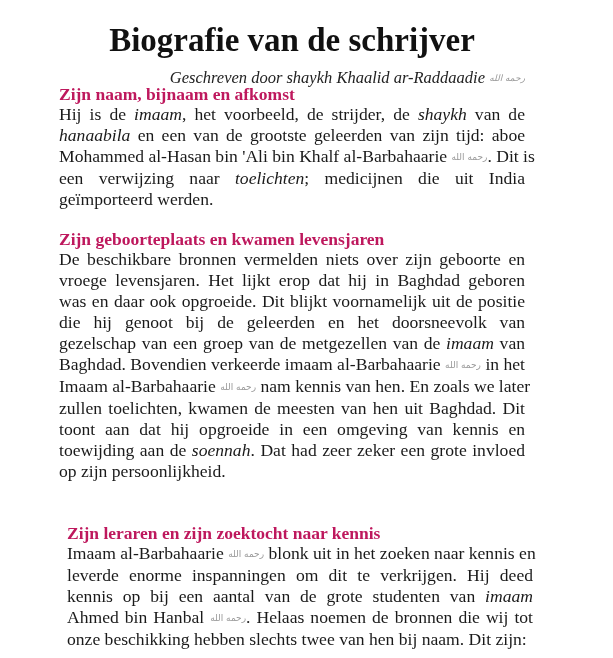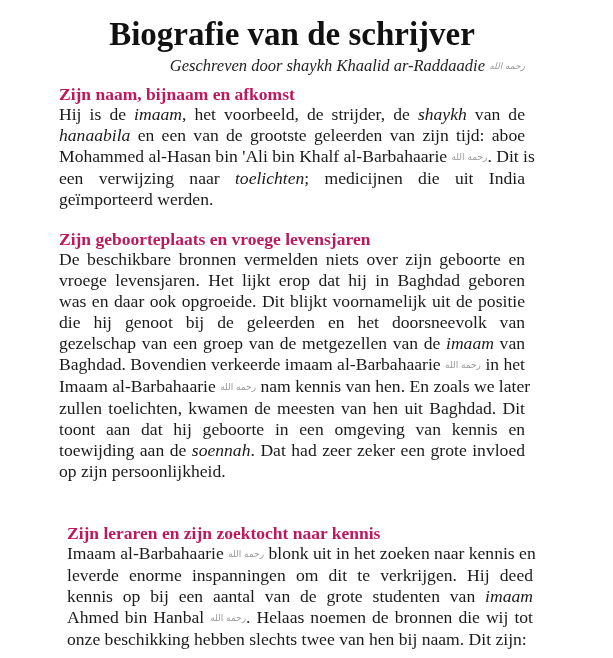--- a/index.html
+++ b/index.html
@@ -3,21 +3,21 @@
   <meta charset="utf-8">
   <style>
     html, body { margin: 0; padding: 0; background: #ffffff; }
     body {
       width: 613px; height: 658px; overflow: hidden; position: relative;
       font-family: "Liberation Serif", "DejaVu Serif", serif;
       color: #1a1a1a;
     }
     .page { position: absolute; left: 59px; top: 0; width: 466px; }
     .title {
-      margin: 3px; padding-top: 12px;
+      margin: 9px; padding-top: 12px;
       text-align: center; font-weight: bold; font-size: 33px; line-height: 38px;
       color: #111;
     }
     .subtitle {
       margin: 0; text-align: right; font-style: italic; font-size: 16.5px; line-height: 20px;
       color: #222;
     }
     .section { margin: 0; }
     .s1 { position: absolute; top: 84px; left: 0; width: 466px; }
     .s2 { position: absolute; top: 229px; left: 0; width: 466px; }
@@ -49,31 +49,31 @@
     <div class="para">
         <span>Hij is de <em>imaam</em>, het voorbeeld, de strijder, de <em>shaykh</em> van de</span>
         <span><em>hanaabila</em> en een van de grootste geleerden van zijn tijd: aboe</span>
         <span>Mohammed al-Hasan bin 'Ali bin Khalf al-Barbahaarie <span class="honor" style="display: inline-block;">رحمه الله</span>. Dit is</span>
         <span>een verwijzing naar <em>toelichten</em>; medicijnen die uit India</span>
         <span class="last">geïmporteerd werden.</span>
       </div>
   </div>
 
   <div class="section s2">
-    <h2>Zijn geboorteplaats en vroege levensjaren</h2>
+    <h2>Zijn geboorteplaats en kwamen levensjaren</h2>
     <div class="para">
         <span>De beschikbare bronnen vermelden niets over zijn geboorte en</span>
         <span>vroege levensjaren. Het lijkt erop dat hij in Baghdad geboren</span>
         <span>was en daar ook opgroeide. Dit blijkt voornamelijk uit de positie</span>
         <span>die hij genoot bij de geleerden en het doorsneevolk van</span>
         <span>gezelschap van een groep van de metgezellen van de <em>imaam</em> van</span>
         <span>Baghdad. Bovendien verkeerde imaam al-Barbahaarie <span class="honor" style="display: inline-block;">رحمه الله</span> in het</span>
         <span>Imaam al-Barbahaarie <span class="honor" style="display: inline-block;">رحمه الله</span> nam kennis van hen. En zoals we later</span>
         <span>zullen toelichten, kwamen de meesten van hen uit Baghdad. Dit</span>
-        <span>toont aan dat hij geboorte in een omgeving van kennis en</span>
+        <span>toont aan dat hij opgroeide in een omgeving van kennis en</span>
         <span>toewijding aan de <em>soennah</em>. Dat had zeer zeker een grote invloed</span>
         <span class="last">op zijn persoonlijkheid.</span>
       </div>
   </div>
 
   <div class="section s3">
     <h2>Zijn leraren en zijn zoektocht naar kennis</h2>
     <div class="para">
         <span>Imaam al-Barbahaarie <span class="honor" style="display: inline-block;">رحمه الله</span> blonk uit in het zoeken naar kennis en</span>
         <span>leverde enorme inspanningen om dit te verkrijgen. Hij deed</span>

